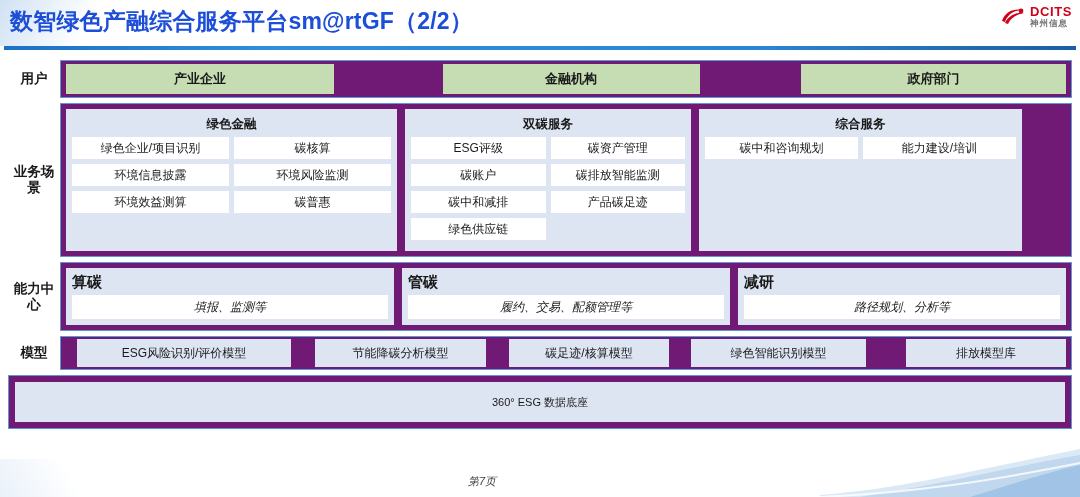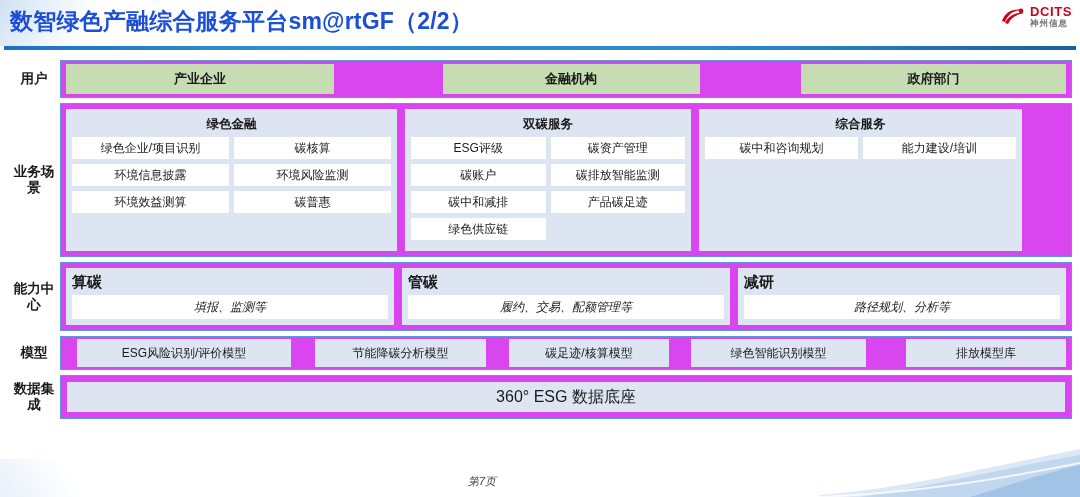--- a/index.html
+++ b/index.html
@@ -48,21 +48,21 @@
     position:absolute; left:8px; top:60px; width:1064px;
     display:flex; flex-direction:column; gap:5px;
   }
   .row { display:flex; align-items:stretch; }
   .row-label {
     width:52px; flex:0 0 52px;
     display:flex; align-items:center; justify-content:center; text-align:center;
     font-size:13.5px; font-weight:bold; color:#1a1a1a; line-height:1.15;
   }
   .row-body {
-    flex:1; border:1.6px solid #5a9bd5; background:#d946ef;
+    flex:1; border:1.6px solid #5a9bd5; background:#701a75;
     padding:5px; display:flex;
   }
 
   
   .users { gap:0; align-items:center; justify-content:space-between; height:38px; }
   .user-box {
     background:#c6ddb3; color:#1a1a1a;
     font-size:13px; font-weight:bold;
     display:flex; align-items:center; justify-content:center;
   }
@@ -108,23 +108,23 @@
   }
   .m0 { width:21.4%; }
   .m1 { width:17.1%; margin-left:2.4%; }
   .m2 { width:16.0%; margin-left:2.3%; }
   .m3 { width:17.5%; margin-left:2.2%; }
   .m4 { width:16.0%; margin-left:4.0%; }
 
   
   .data-body { padding:6px; }
   .data-box {
-    background:#dde4f2; width:100%; height:30px;
+    background:#dde4f2; width:100%; height:40px;
     display:flex; align-items:center; justify-content:center;
-    font-size:16px; color:#1a1a1a;
+    font-size:11px; color:#1a1a1a;
   }
 
   
   .footer {
     position:absolute; left:0; bottom:8px; width:964px; text-align:center;
     font-size:11px; font-style:italic; color:#3b3b3b;
   }
 </style>
 </head>
 <body>
@@ -232,21 +232,20 @@
       <div class="row-body models">
         <div class="model-box m0">ESG风险识别/评价模型</div>
         <div class="model-box m1">节能降碳分析模型</div>
         <div class="model-box m2">碳足迹/核算模型</div>
         <div class="model-box m3">绿色智能识别模型</div>
         <div class="model-box m4">排放模型库</div>
       </div>
     </div>
 
     <div class="row">
-      <div class="row-label">数据集成</div>
       <div class="row-body data-body">
         <div class="data-box">360° ESG 数据底座</div>
       </div>
     </div>
 
   </div>
 
   <div class="footer">第7页</div>
 
 </div>

